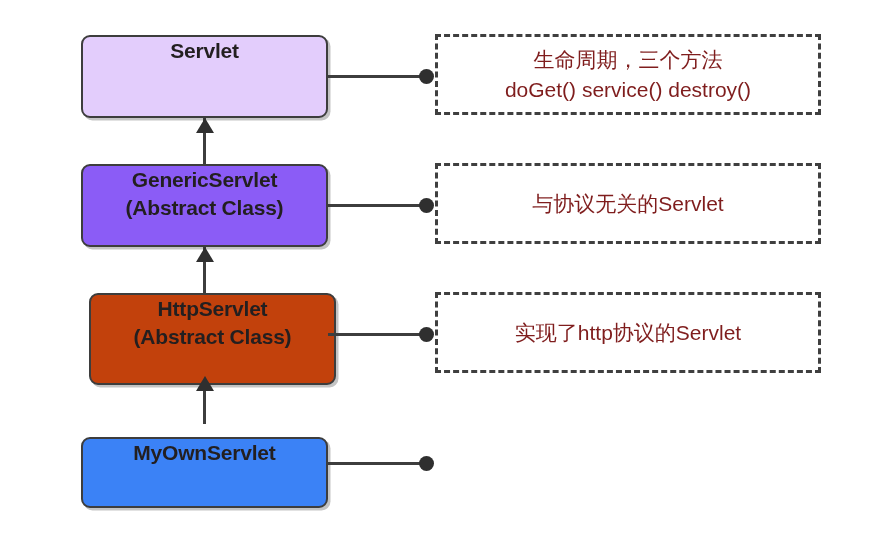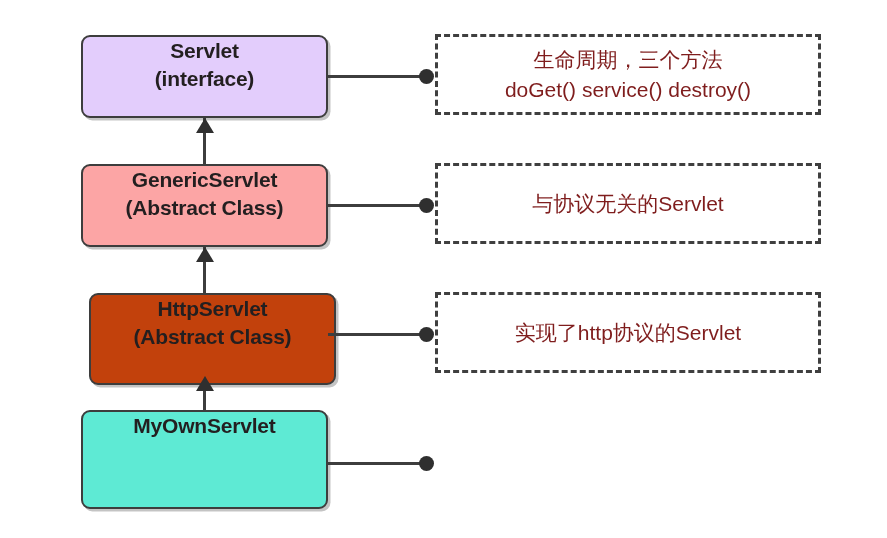--- a/index.html
+++ b/index.html
@@ -101,34 +101,33 @@
   <div class="arrow-head" style="left:195.5px; top:118px;"></div>
 
   <div class="v-connector" style="left:203px; top:247px; height:48px;"></div>
   <div class="arrow-head" style="left:195.5px; top:247px;"></div>
 
   <div class="v-connector" style="left:203px; top:376px; height:48px;"></div>
   <div class="arrow-head" style="left:195.5px; top:376px;"></div>
 
   <div class="class-box" style="left:81px; top:35px; width:247px; height:83px; background:#e3cdfc;">
     <div class="class-line">Servlet</div>
-    <div class="class-line">(interface)</div>
   </div>
 
-  <div class="class-box" style="left:81px; top:164px; width:247px; height:83px; background:#fca5a5;">
+  <div class="class-box" style="left:81px; top:164px; width:247px; height:83px; background:#8b5cf6;">
     <div class="class-line">GenericServlet</div>
     <div class="class-line">(Abstract Class)</div>
   </div>
 
   <div class="class-box" style="left:89px; top:293px; width:247px; height:92px; background:#c2410c;">
     <div class="class-line">HttpServlet</div>
     <div class="class-line">(Abstract Class)</div>
   </div>
 
-  <div class="class-box" style="left:81px; top:410px; width:247px; height:99px; background:#5eead4;">
+  <div class="class-box" style="left:81px; top:437px; width:247px; height:71px; background:#3b82f6;">
     <div class="class-line">MyOwnServlet</div>
   </div>
 
   <div class="h-connector" style="left:328px; top:75px; width:100px;"></div>
   <div class="ball" style="left:419px; top:69px;"></div>
 
   <div class="h-connector" style="left:328px; top:204px; width:100px;"></div>
   <div class="ball" style="left:419px; top:198px;"></div>
 
   <div class="h-connector" style="left:328px; top:333px; width:100px;"></div>

